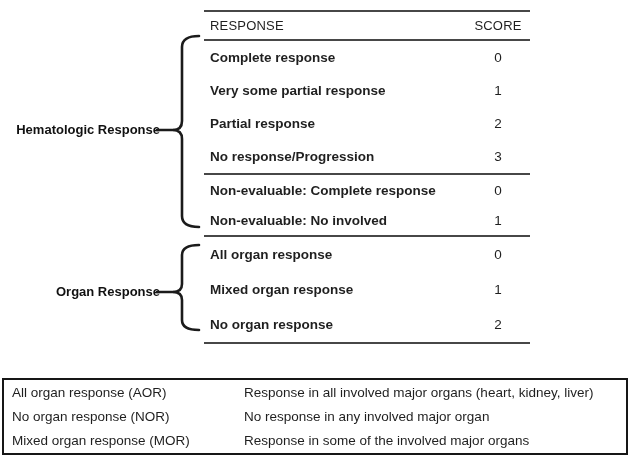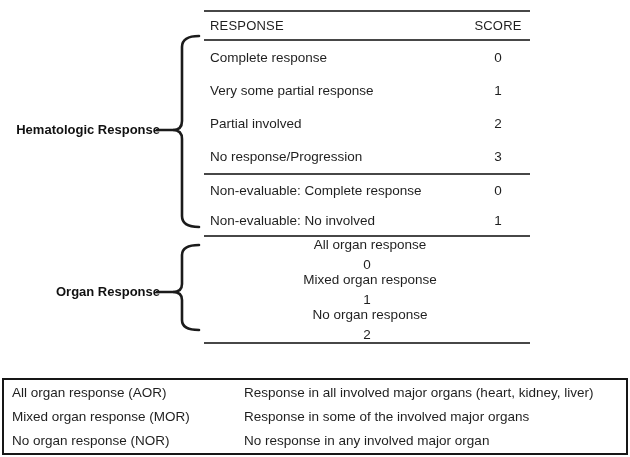--- a/index.html
+++ b/index.html
@@ -9,22 +9,22 @@
   }
   
   #score-table{position:absolute;left:204px;top:2px;width:326px;margin-top:8px;}
   .rule{height:2px;background:#474747;width:100%;}
   .thead{display:flex;align-items:center;height:27px;font-size:13px;letter-spacing:.2px;}
   .thead .resp{flex:1;padding-left:6px;}
   .thead .score{width:64px;text-align:center;}
   .trow{display:flex;align-items:center;font-size:13.5px;}
   .sec1 .trow{height:33px;}
   .sec2 .trow{height:30px;}
-  .sec3 .trow{height:35px;flex-direction:column;}
-  .trow .resp{flex:1;padding-left:6px;}
+  .sec3 .trow{height:35px;}
+  .trow .resp{flex:1;padding-left:6px;font-weight:bold;}
   .trow .score{width:64px;text-align:center;}
   
   .group-label{
     position:absolute;left:0;width:160px;text-align:right;
     font-size:13px;font-weight:bold;color:#111;white-space:nowrap;
   }
   #hematologic-label{top:122px;}
   #organ-label{top:284px;}
   .brace{position:absolute;left:155px;}
   #hematologic-brace{top:30px;}
@@ -67,21 +67,21 @@
     <div class="sec1">
       <div class="trow">
         <span class="resp">Complete response</span>
         <span class="score">0</span>
       </div>
       <div class="trow">
         <span class="resp">Very some partial response</span>
         <span class="score">1</span>
       </div>
       <div class="trow">
-        <span class="resp">Partial involved</span>
+        <span class="resp">Partial response</span>
         <span class="score">2</span>
       </div>
       <div class="trow">
         <span class="resp">No response/Progression</span>
         <span class="score">3</span>
       </div>
     </div>
     <div class="rule"></div>
 
     <div class="sec2">
@@ -112,22 +112,22 @@
     </div>
     <div class="rule"></div>
   </div>
 
   <div id="legend-box">
     <div class="lrow">
       <span class="term">All organ response (AOR)</span>
       <span class="def">Response in all involved major organs (heart, kidney, liver)</span>
     </div>
     <div class="lrow">
+      <span class="term">No organ response (NOR)</span>
+      <span class="def">No response in any involved major organ</span>
+    </div>
+    <div class="lrow">
       <span class="term">Mixed organ response (MOR)</span>
       <span class="def">Response in some of the involved major organs</span>
-    </div>
-    <div class="lrow">
-      <span class="term">No organ response (NOR)</span>
-      <span class="def">No response in any involved major organ</span>
     </div>
   </div>
 
 </div>
 
 </body></html>

